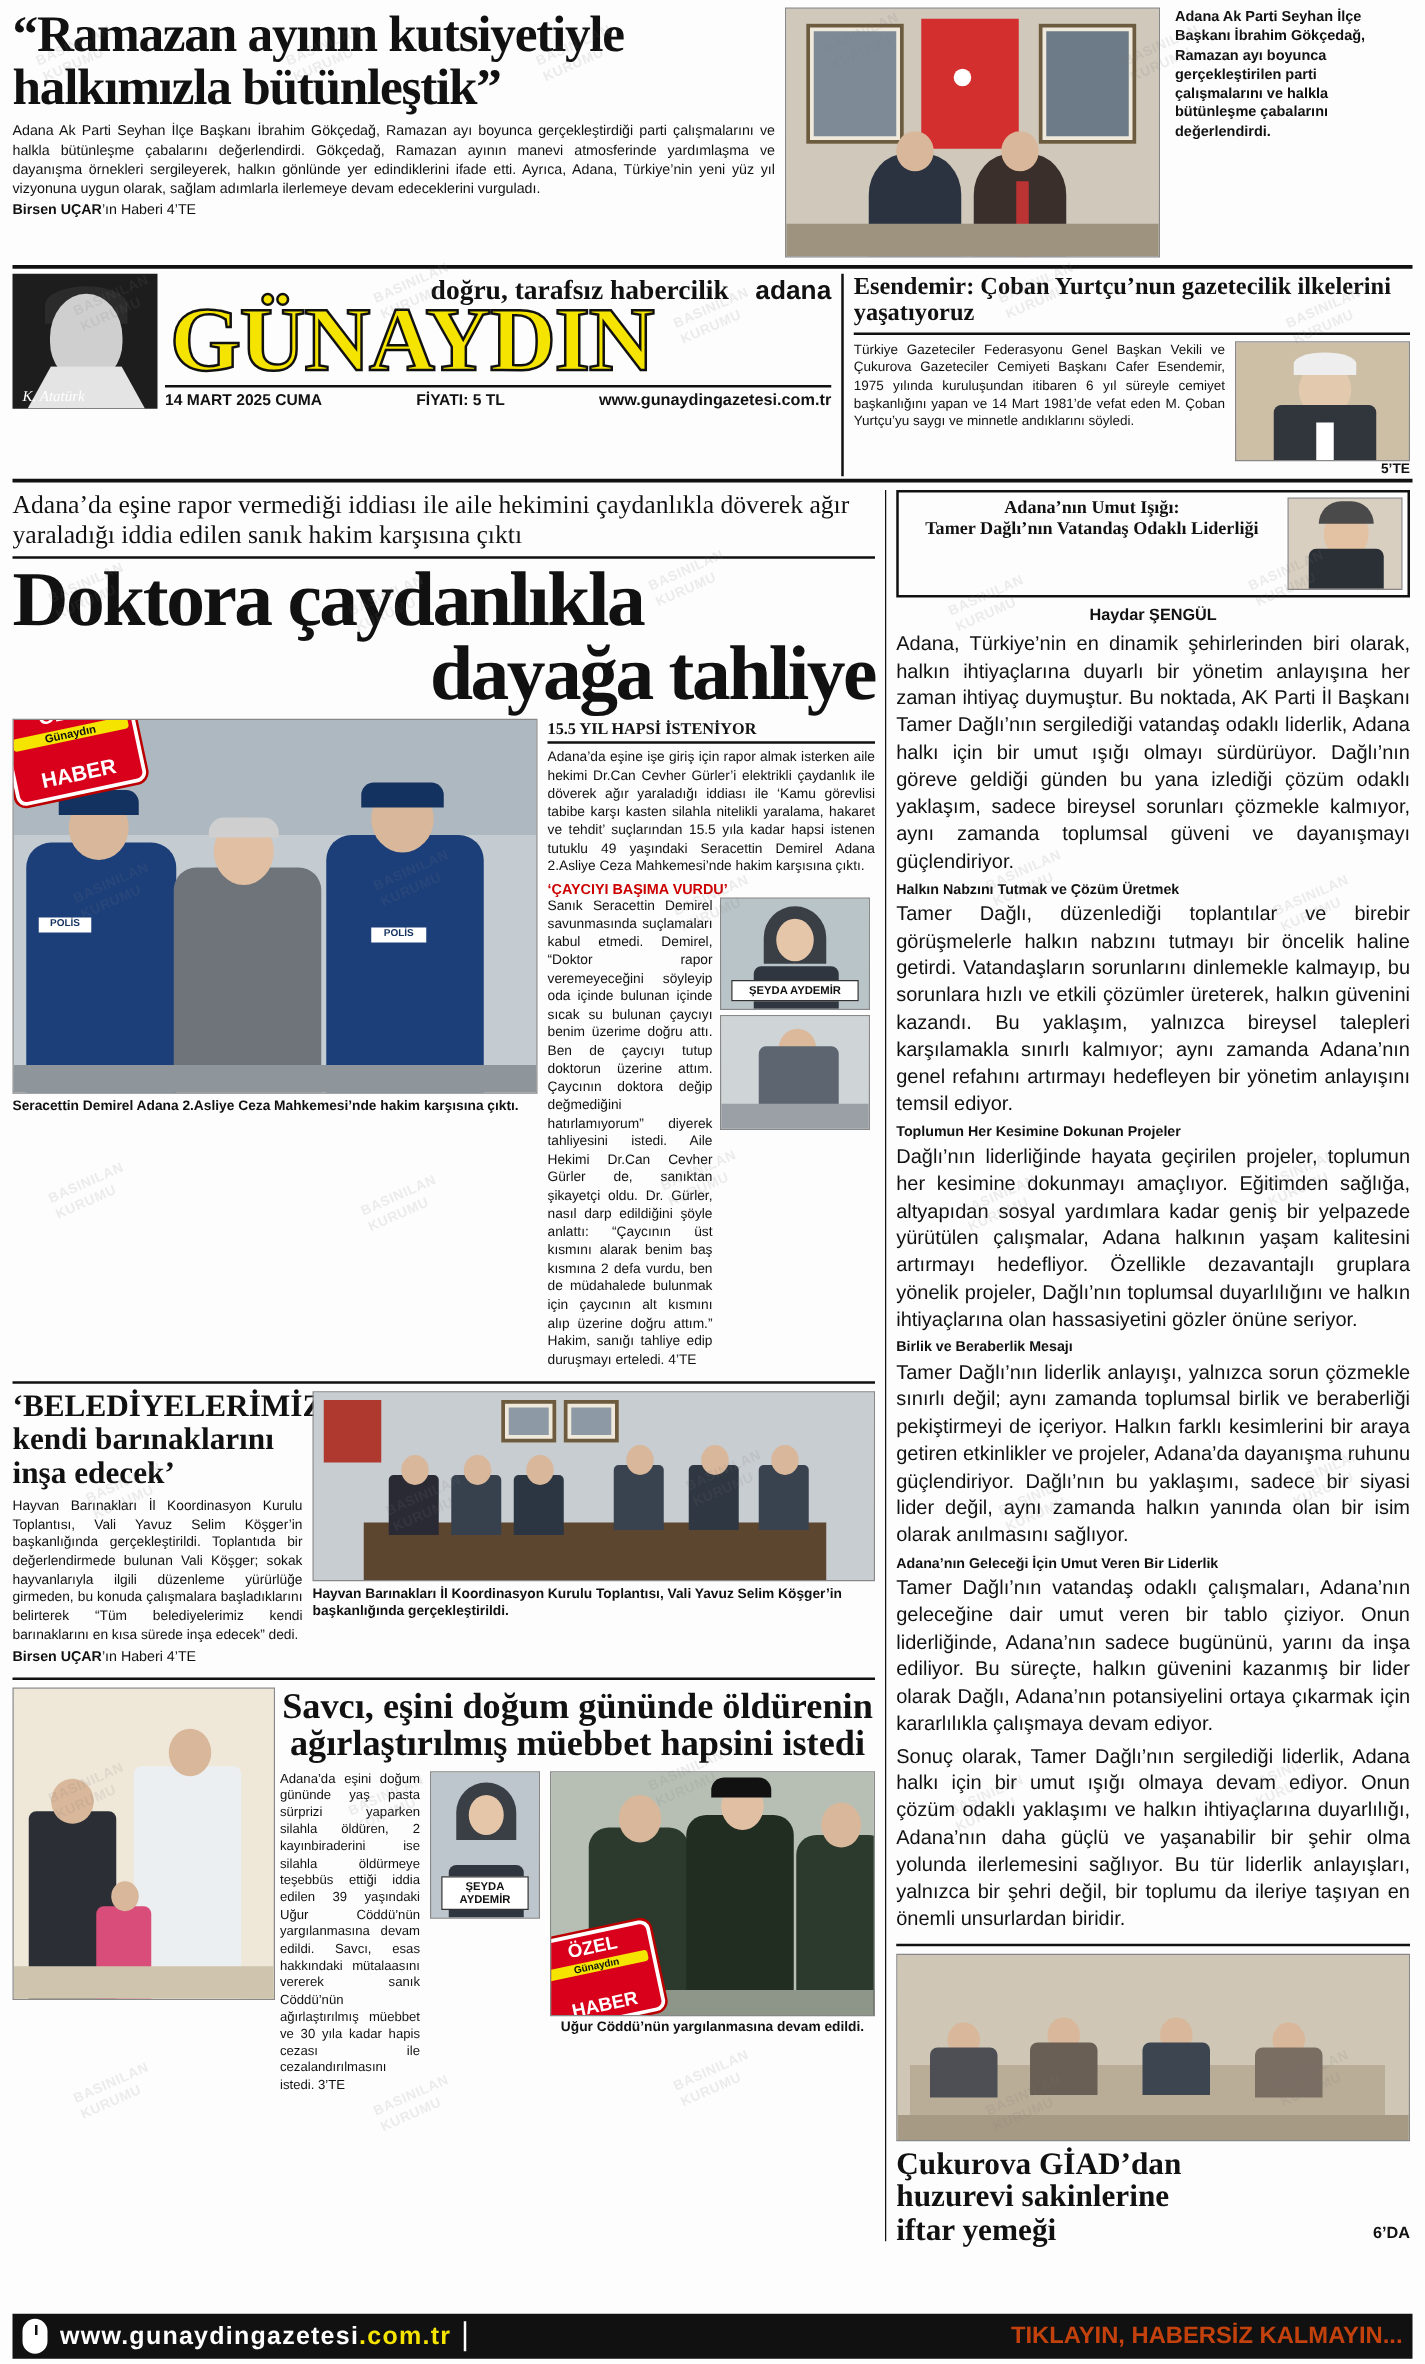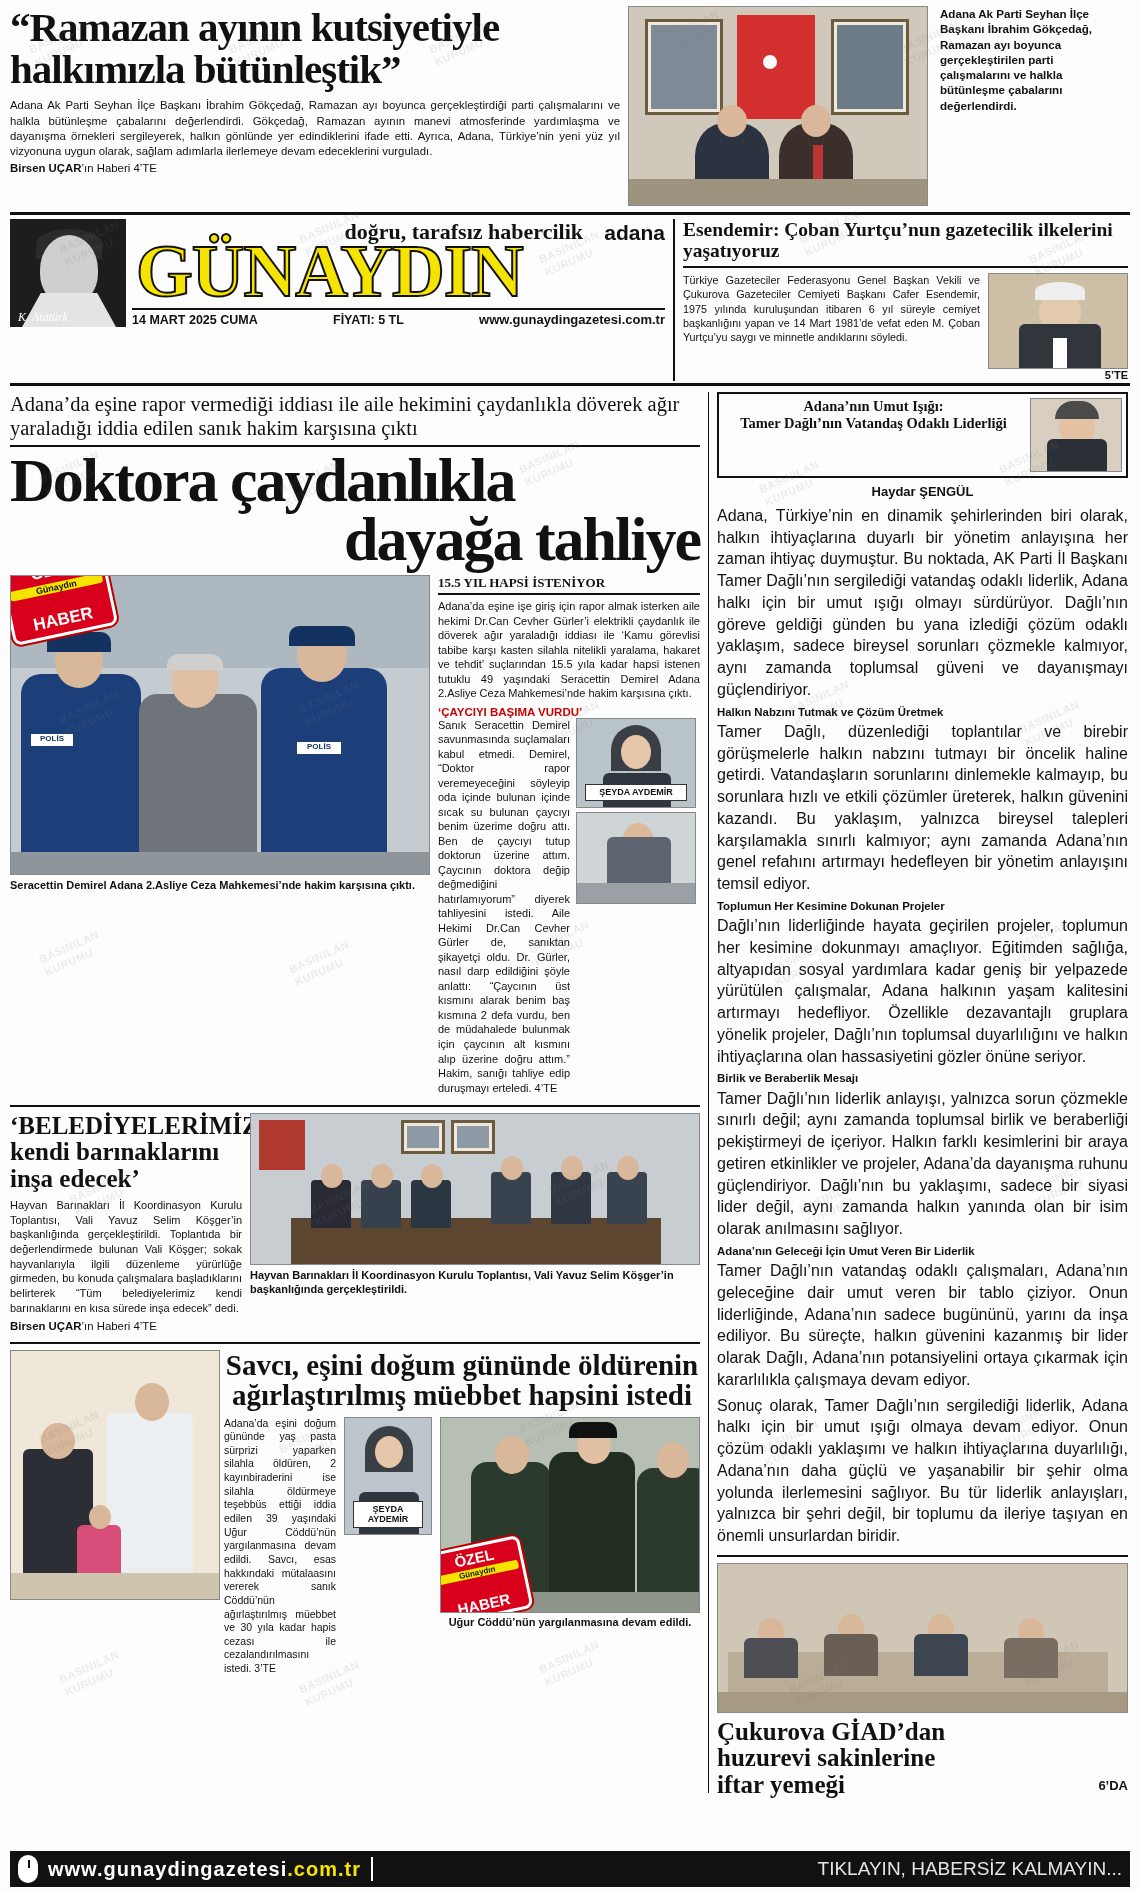--- a/index.html
+++ b/index.html
@@ -254,21 +254,21 @@
     position:absolute; left:10px; right:10px; bottom:4px;
     height:36px; background:#111; color:#fff;
     display:flex; align-items:center; gap:10px; padding:0 8px;
   }
   .footer .mouse {
     width:20px;height:28px;border:2px solid #fff;border-radius:10px;position:relative;background:#fff;
   }
   .footer .mouse::after{content:"";position:absolute;left:8px;top:3px;width:2px;height:8px;background:#111;}
   .footer .url { font-weight:bold; font-size:20px; letter-spacing:1px;}
   .footer .url .yellow { color:#f5e400;}
-  .footer .tick { color:#e5e5e5; font-weight:normal; font-size:19px; margin-left:auto;}
+  .footer .tick { color:#c2410c; font-weight:bold; font-size:19px; margin-left:auto;}
   .footer .sep { width:2px; height:24px; background:#fff; }
 
   
   .tbl { position:absolute; background:#6b4f33; }
   .chair { position:absolute; background:#2a2a35; border-radius:4px 4px 0 0; }
   .suitp { position:absolute; background:#26303b; border-radius:6px 6px 0 0;}
   .wallp { position:absolute; inset:0; background:#d6cfc2;}
 </style>
 </head>
 <body>

